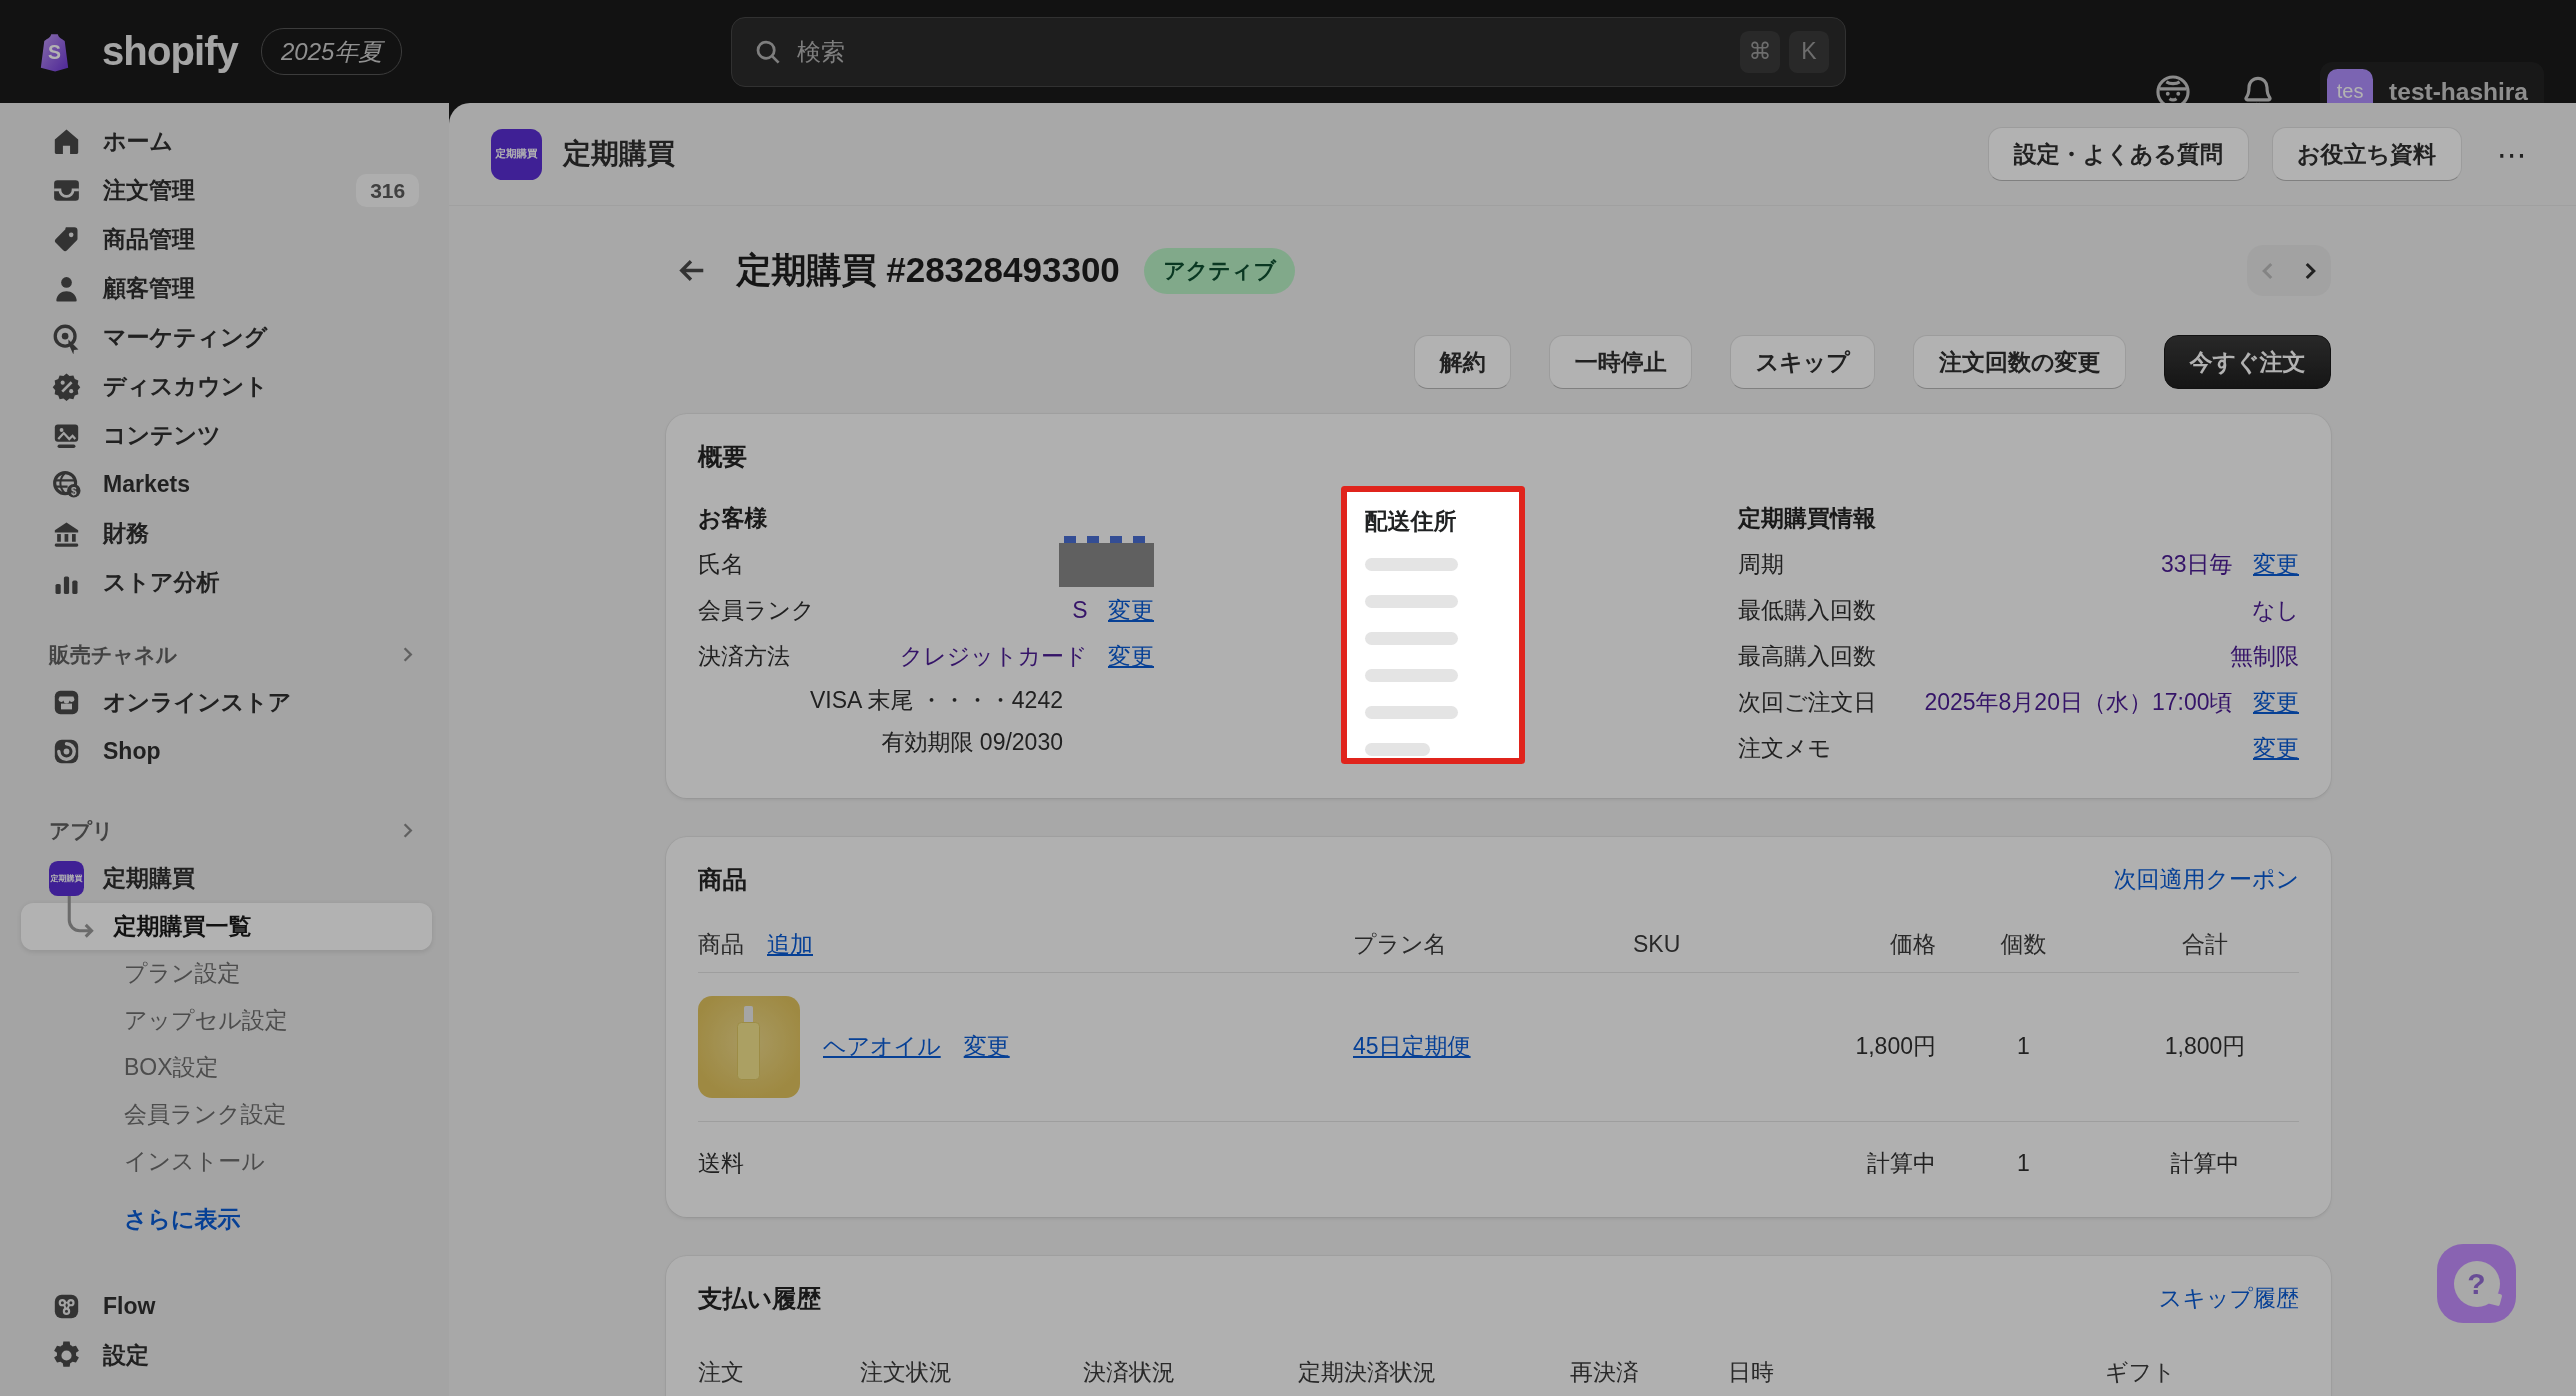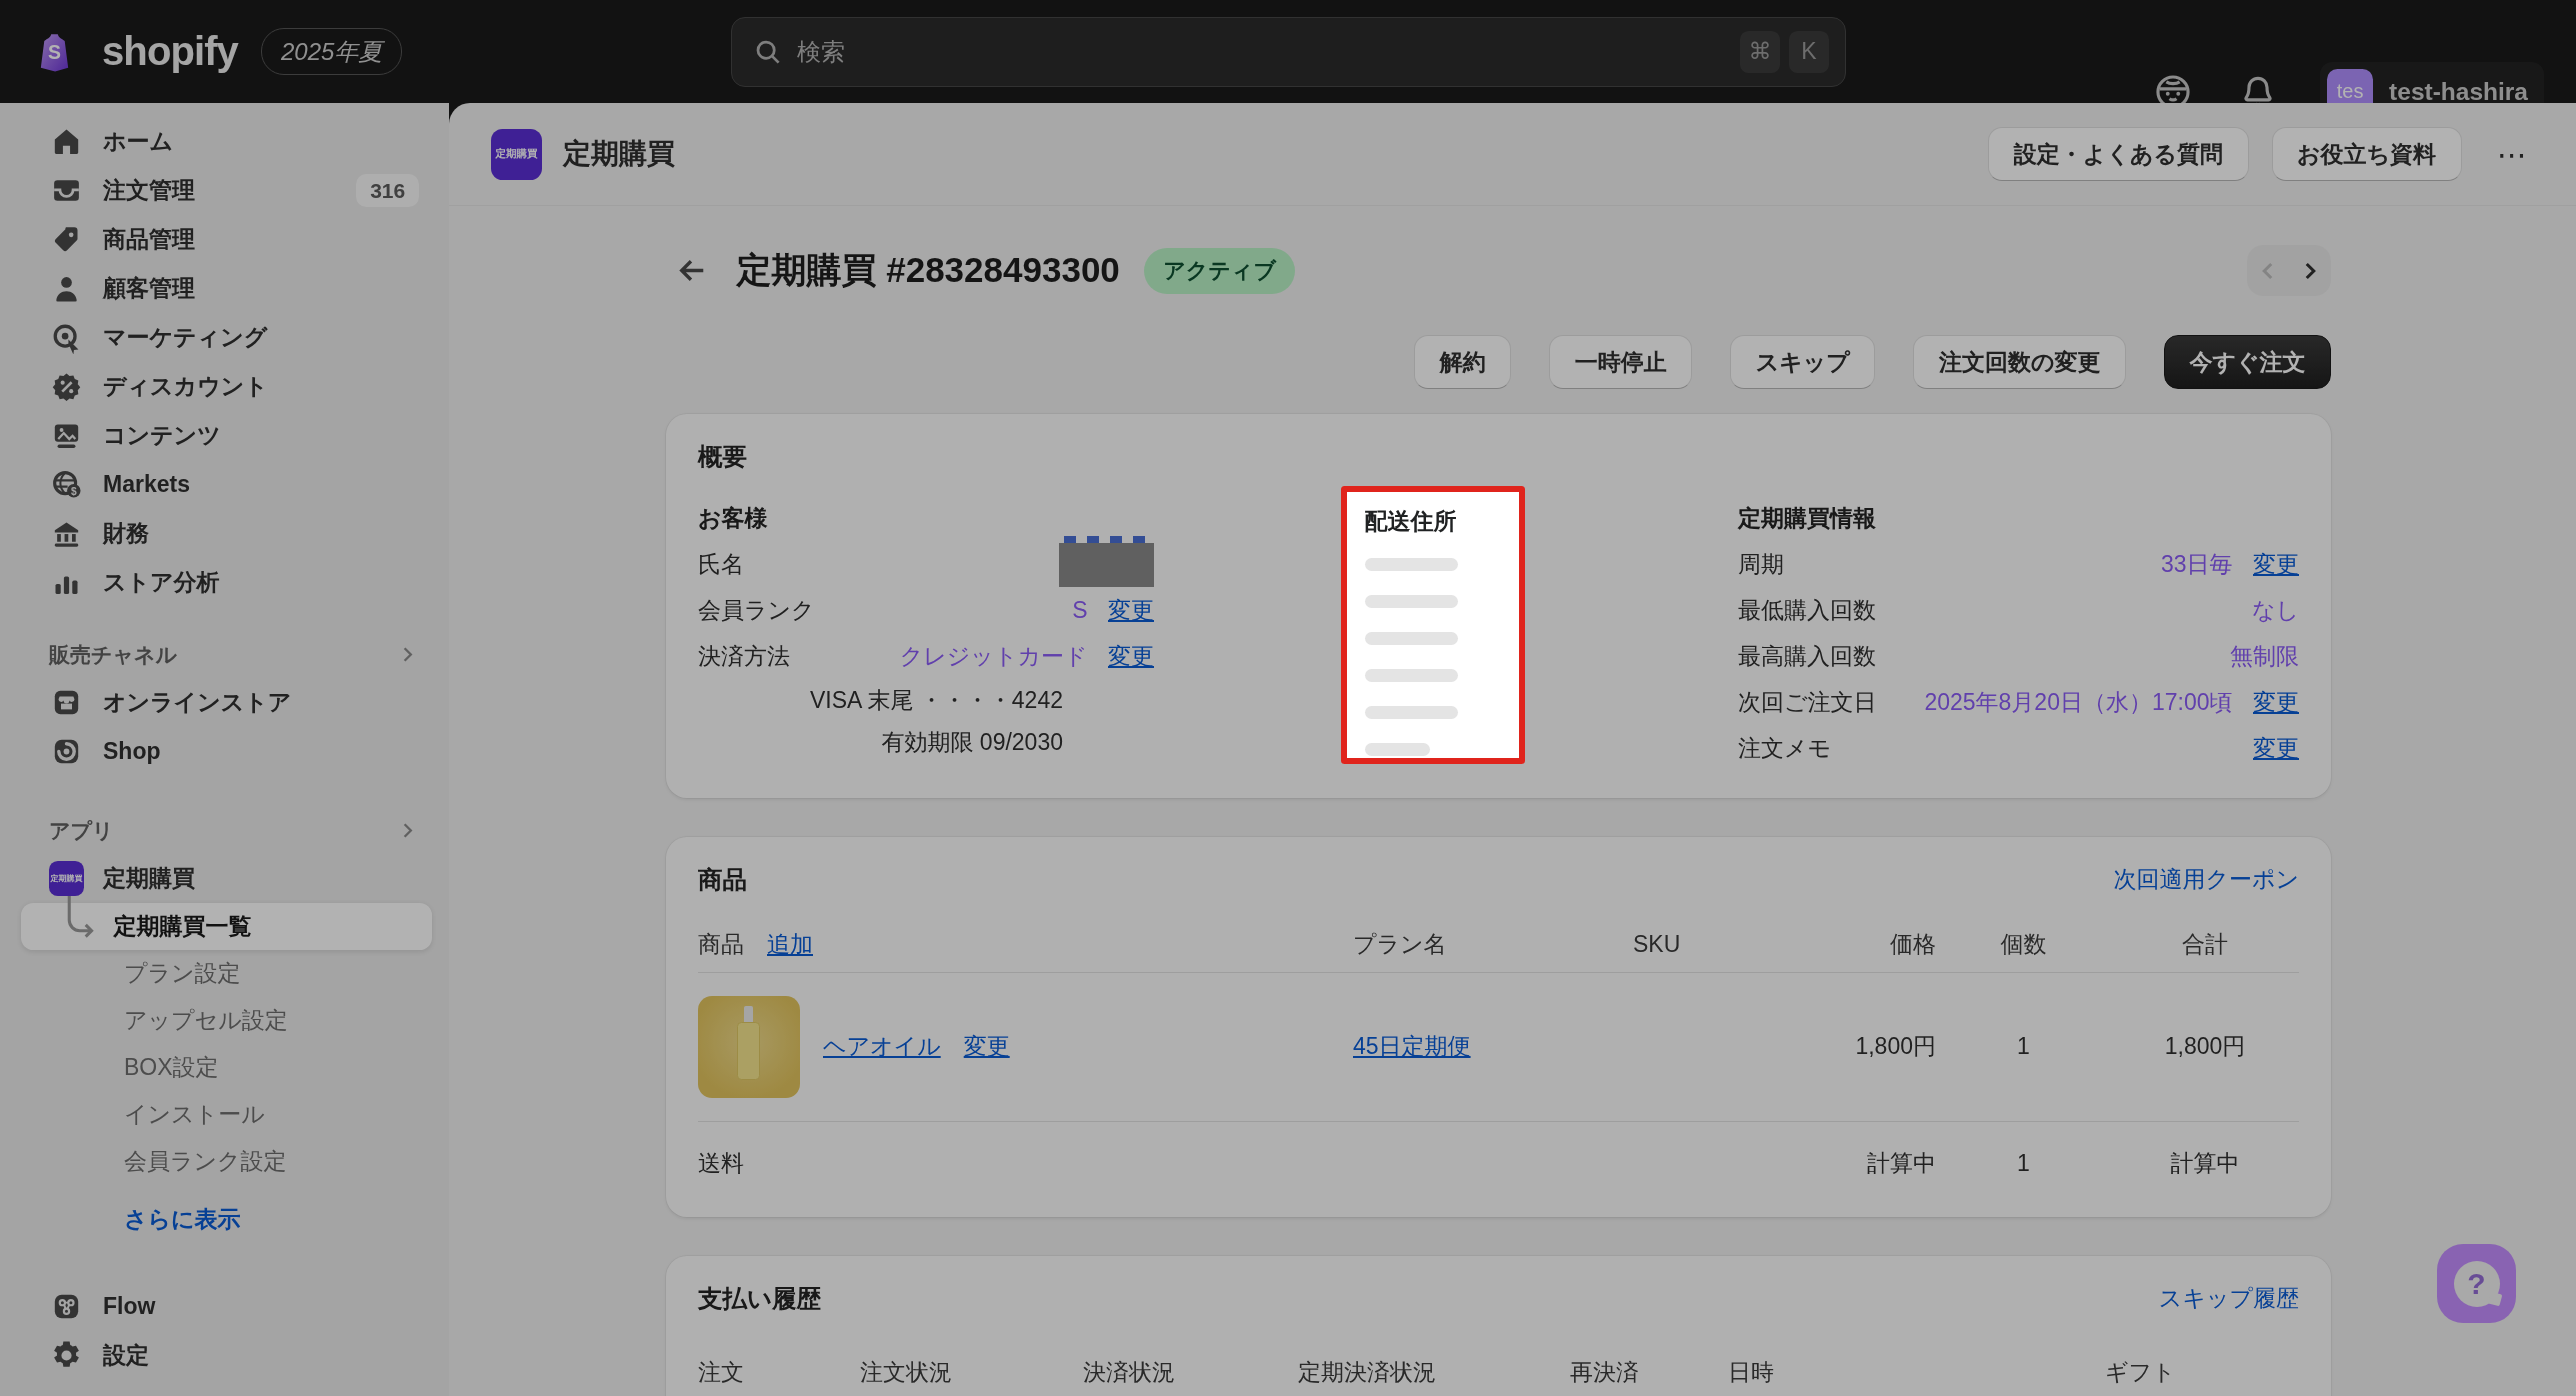--- a/index.html
+++ b/index.html
@@ -65,21 +65,21 @@
   .card h3{font-size:24.5px;font-weight:bold;color:#242424;}
   .card-head{display:flex;align-items:center;}
   .card-head .hlink{margin-left:auto;color:var(--link);font-size:23px;font-weight:500;}
 
   .ov-cols{display:flex;margin-top:23px;}
   .ov-left{width:456px;}
   .ov-right{width:561px;margin-left:auto;}
   .ov-h{font-size:23px;font-weight:bold;height:46px;display:flex;align-items:center;color:#242424;}
   .kv{display:flex;align-items:center;min-height:46px;font-size:23px;}
   .kv .lbl{color:#303030;}
-  .kv .val{flex:1;text-align:right;color:#8b5cf6;}
+  .kv .val{flex:1;text-align:right;color:#4c1d95;}
   .kv .lnk{margin-left:17.5px;color:var(--link);text-decoration:underline;min-width:49px;text-align:right;}
   .indent-line{height:42px;display:flex;align-items:center;justify-content:flex-end;padding-right:91px;font-size:23px;}
   .redact{position:relative;margin-left:auto;width:95px;height:44px;}
   .redact .box{position:absolute;inset:0;background:#8a8a8a;}
   .redact::before{content:"";position:absolute;top:-6.1px;left:5.3px;right:5.3px;height:6.1px;background:repeating-linear-gradient(90deg,#4a6fd4 0 12.3px,transparent 12.3px 23px);}
 
   .tbl-head{display:flex;align-items:center;margin-top:30px;height:47px;font-size:23px;color:#3c3c3c;border-bottom:1.8px solid var(--line);padding-bottom:8.8px;}
   .pcol-main{flex:1;display:flex;align-items:center;gap:23px;}
   .pcol-plan{width:280px;}
   .pcol-sku{width:158px;}
@@ -337,24 +337,24 @@
   <div class="sub-item">
     <span>プラン設定</span>
   </div>
   <div class="sub-item">
     <span>アップセル設定</span>
   </div>
   <div class="sub-item">
     <span>BOX設定</span>
   </div>
   <div class="sub-item">
+    <span>会員ランク設定</span>
+  </div>
+  <div class="sub-item">
     <span>インストール</span>
-  </div>
-  <div class="sub-item">
-    <span>会員ランク設定</span>
   </div>
 
   <div class="show-more">
     <span>さらに表示</span>
   </div>
 
   <div class="sb-spacer"></div>
 
   <div class="nav-item">
     <span class="nv-ico">

